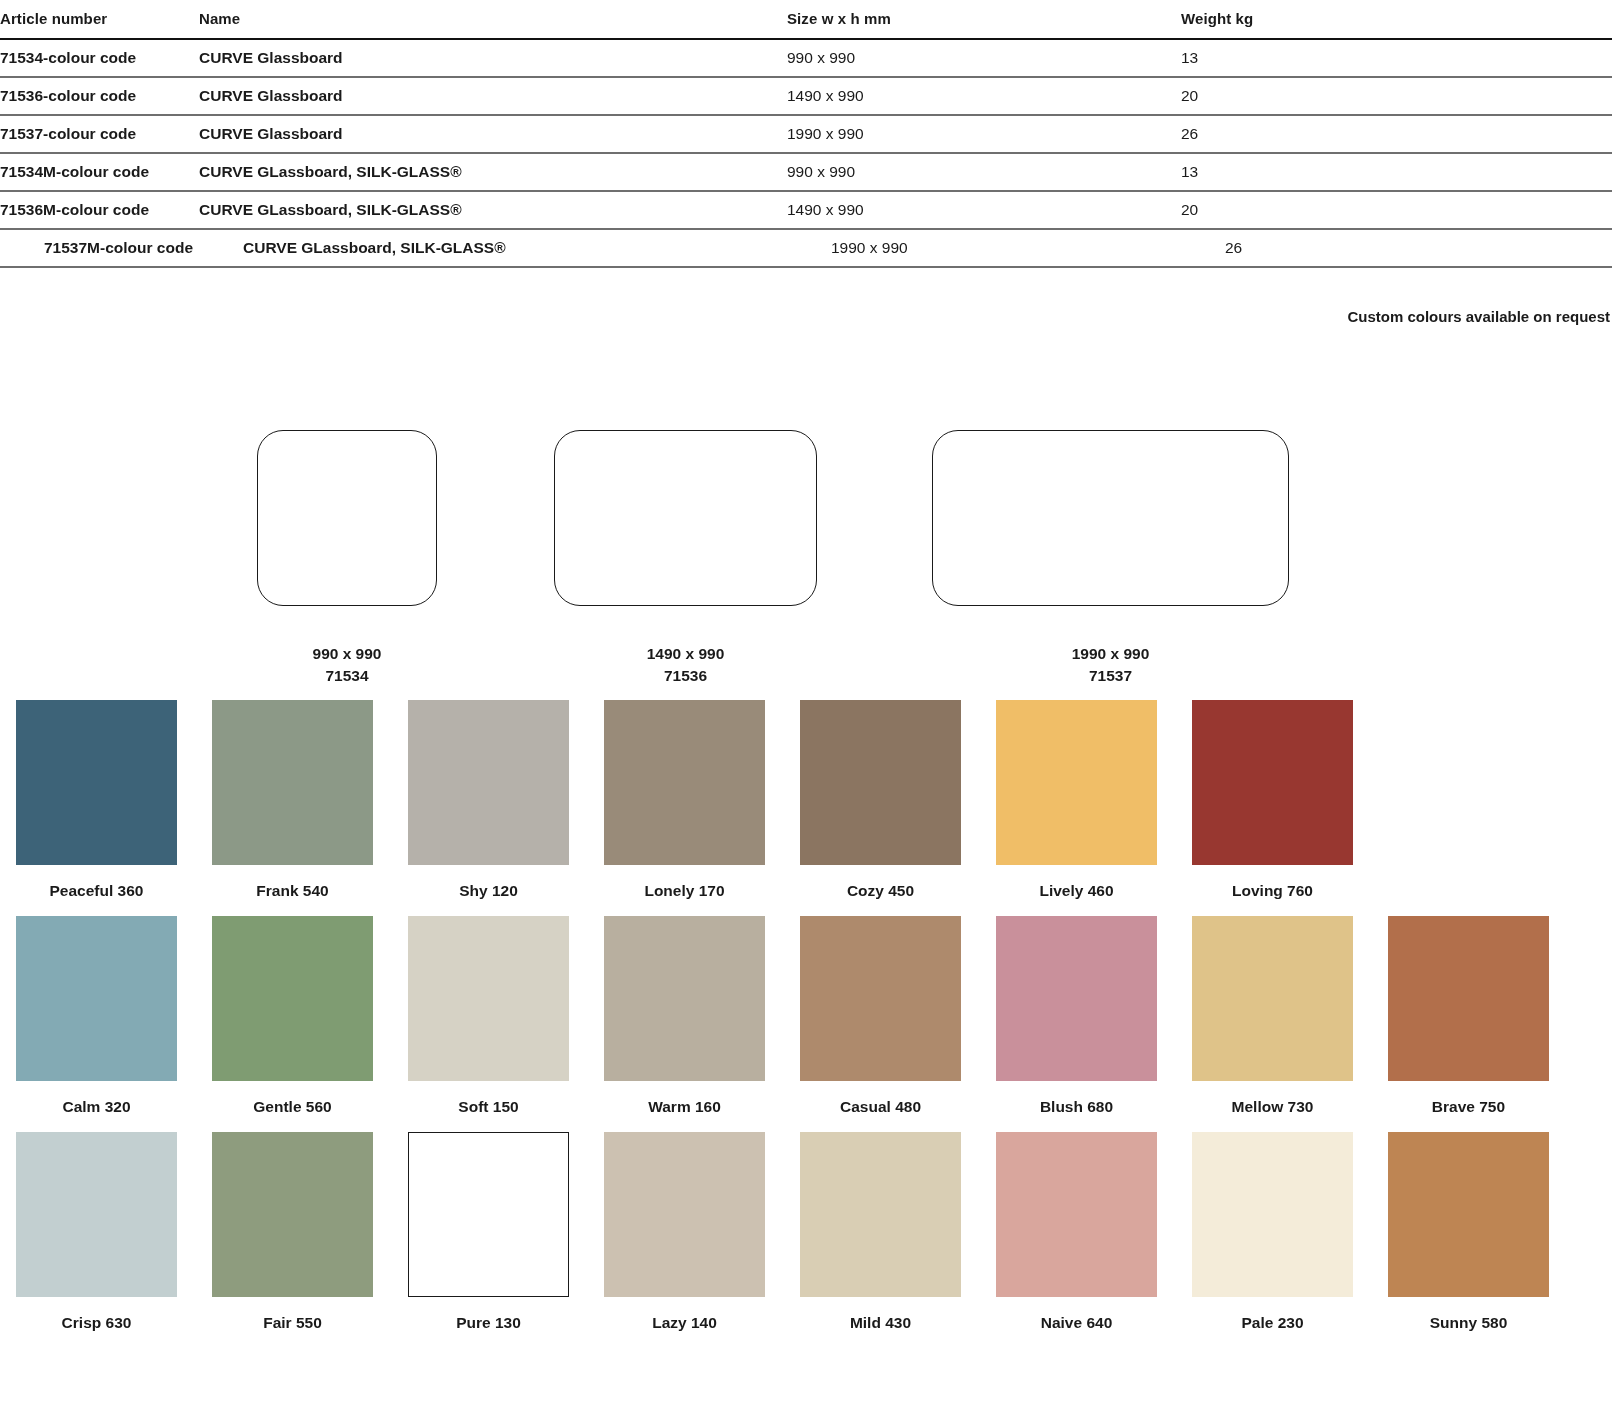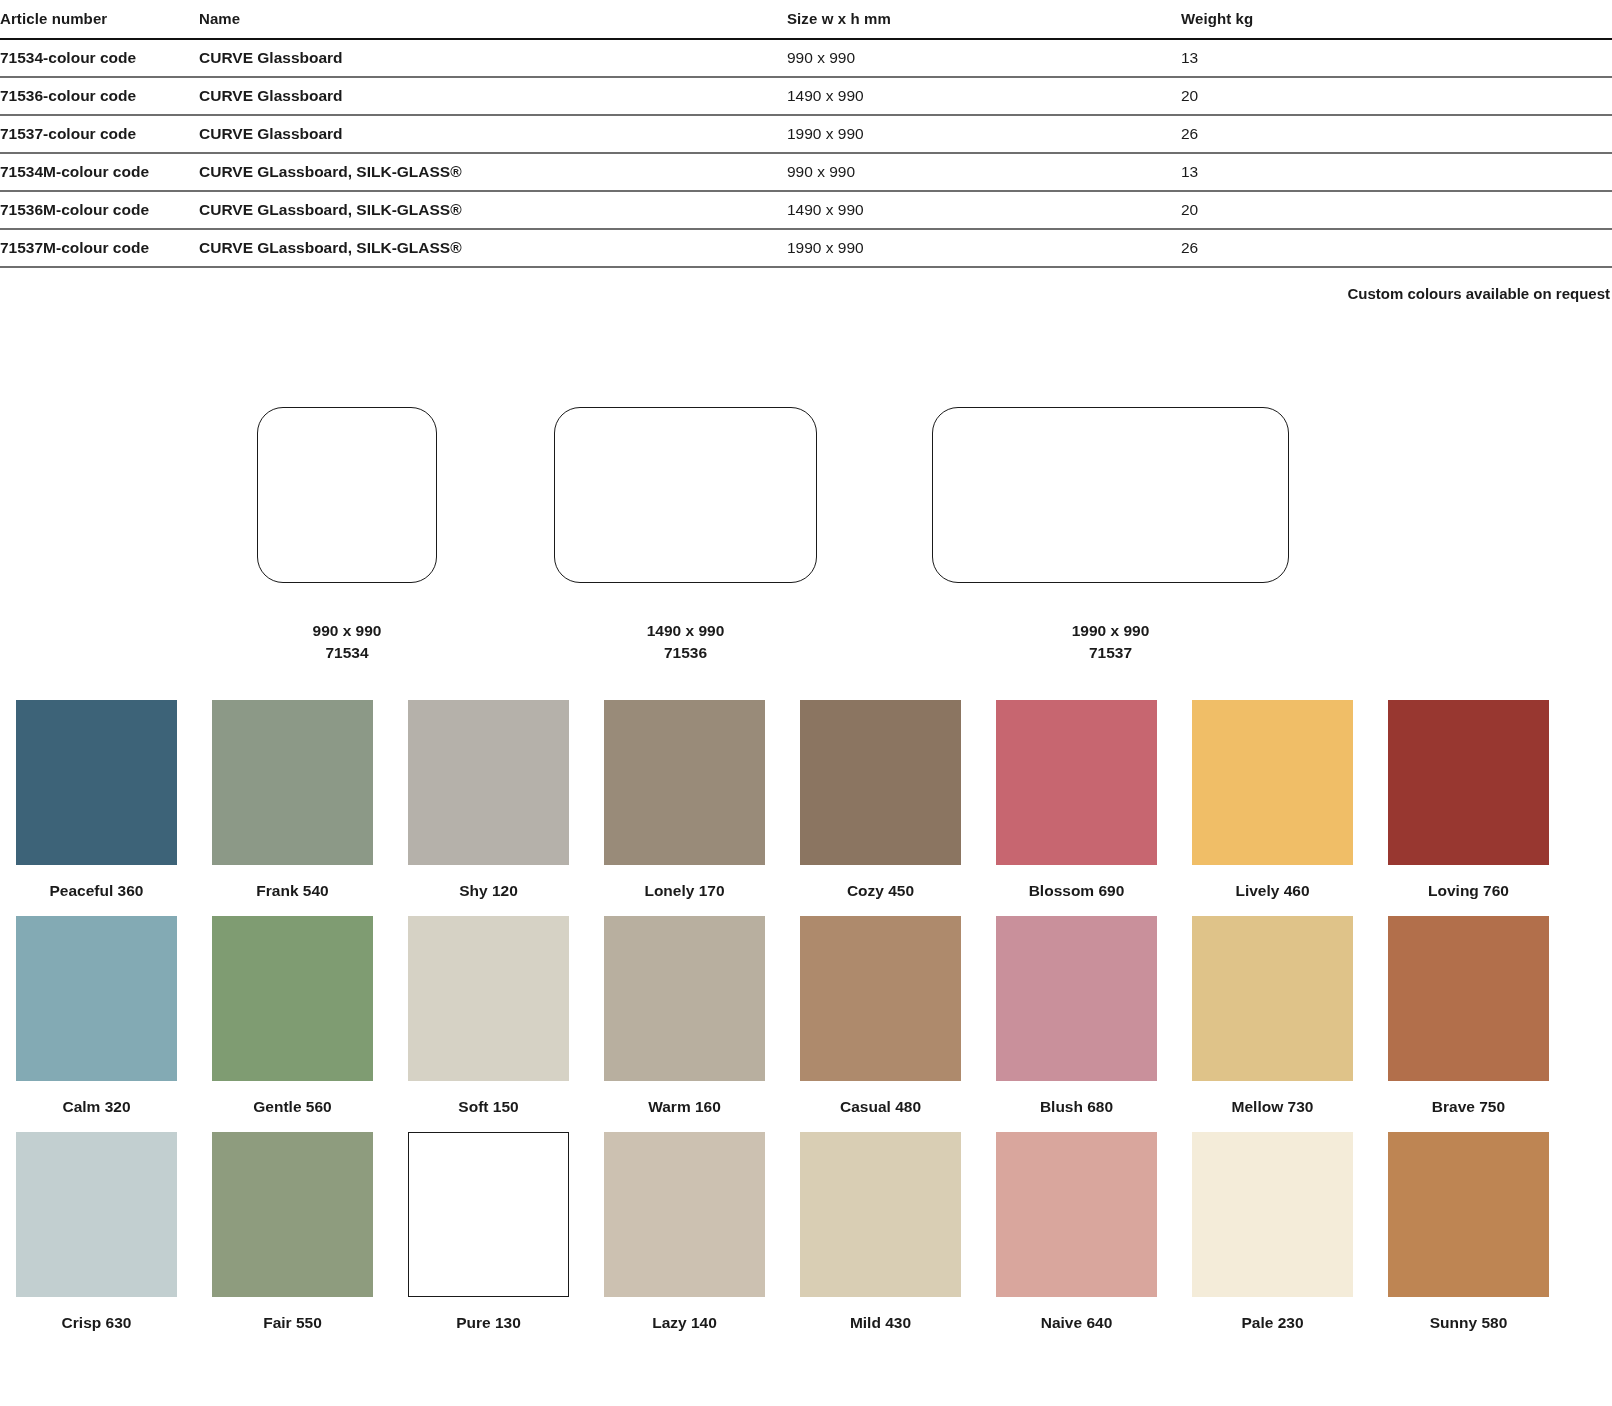--- a/index.html
+++ b/index.html
@@ -38,32 +38,34 @@
     letter-spacing: 0.1px;
   }
   .spec-table tbody td {
     padding: 9px 0 9px 0;
     border-bottom: 2.2px solid #6f6f6f;
     font-size: 15.5px;
     white-space: nowrap;
   }
   .spec-table tbody tr:last-child td {
     border-bottom: 2.2px solid #6f6f6f;
+    padding-left: 44px;
   }
   .cell-article { font-weight: bold; }
   .cell-name    { font-weight: bold; }
   .cell-size    { font-weight: normal; }
   .cell-weight  { font-weight: normal; margin-top: 7px; }
 
   .table-note {
     text-align: right;
     font-size: 15px;
     font-weight: bold;
     padding-top: 17px;
     padding-right: 2px;
+    margin-top: 23px;
   }
 
   
   .diagrams {
     position: relative;
     height: 290px;
     margin-top: 92px;
   }
   .diagram {
     position: absolute;
@@ -231,24 +233,20 @@
     </div>
     <div class="swatch-cell">
       <div class="swatch-chip" style="background-color: rgb(153, 139, 121);"></div>
       <div class="swatch-label">Lonely 170</div>
     </div>
     <div class="swatch-cell">
       <div class="swatch-chip" style="background-color: rgb(139, 117, 97);"></div>
       <div class="swatch-label">Cozy 450</div>
     </div>
     <div class="swatch-cell">
-      <div class="swatch-chip" style="background-color: rgb(199, 102, 112);"></div>
-      <div class="swatch-label">Blossom 690</div>
-    </div>
-    <div class="swatch-cell">
       <div class="swatch-chip" style="background-color: rgb(240, 190, 103);"></div>
       <div class="swatch-label">Lively 460</div>
     </div>
     <div class="swatch-cell">
       <div class="swatch-chip" style="background-color: rgb(152, 55, 48);"></div>
       <div class="swatch-label">Loving 760</div>
     </div>
   </div>
 
   <div class="swatch-row">

